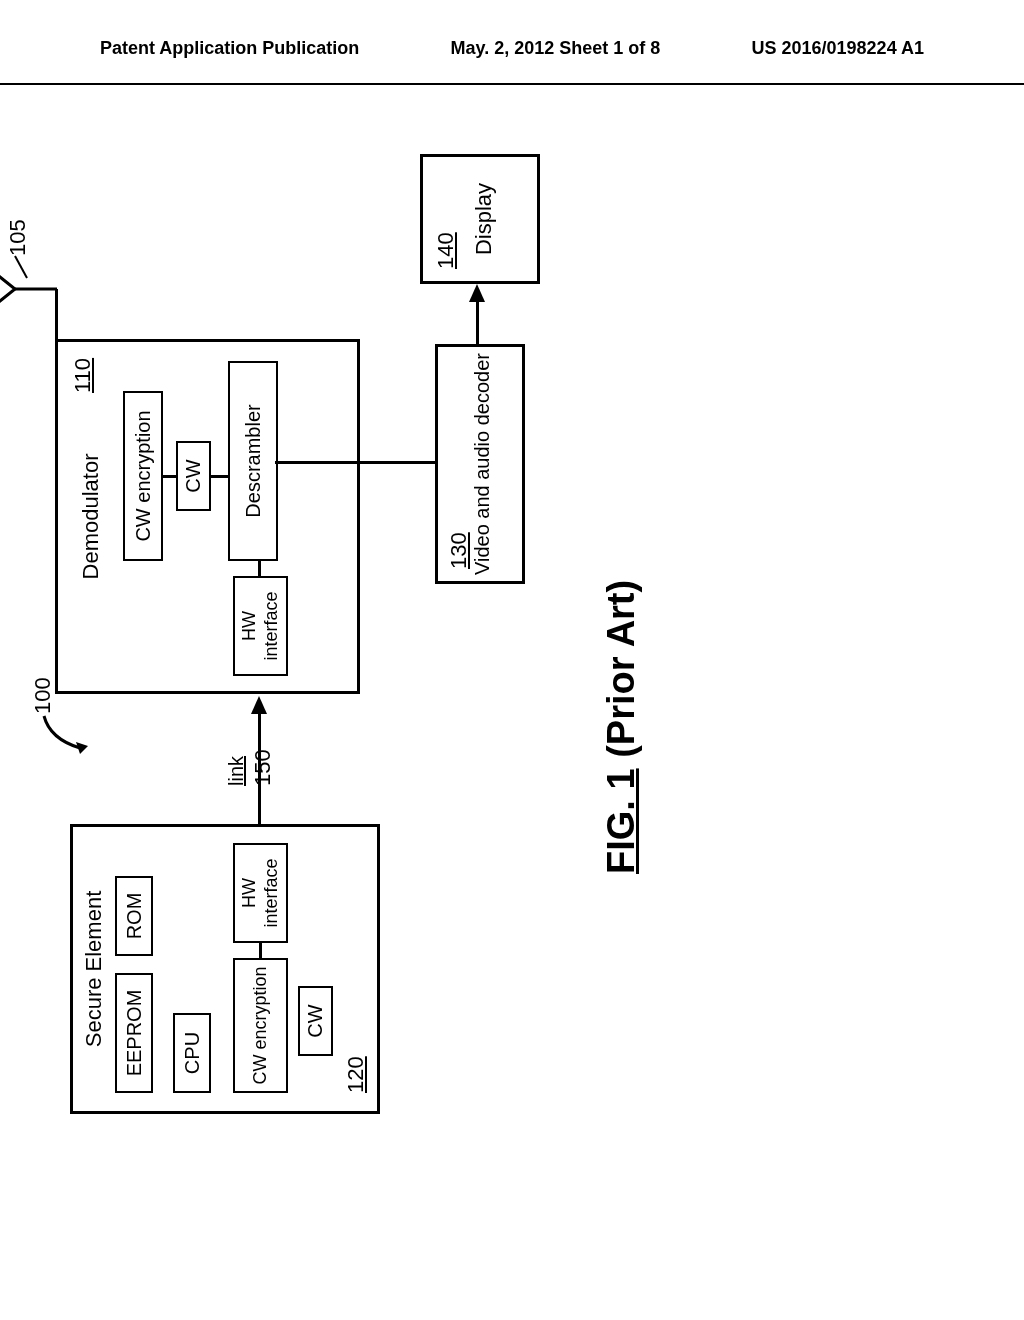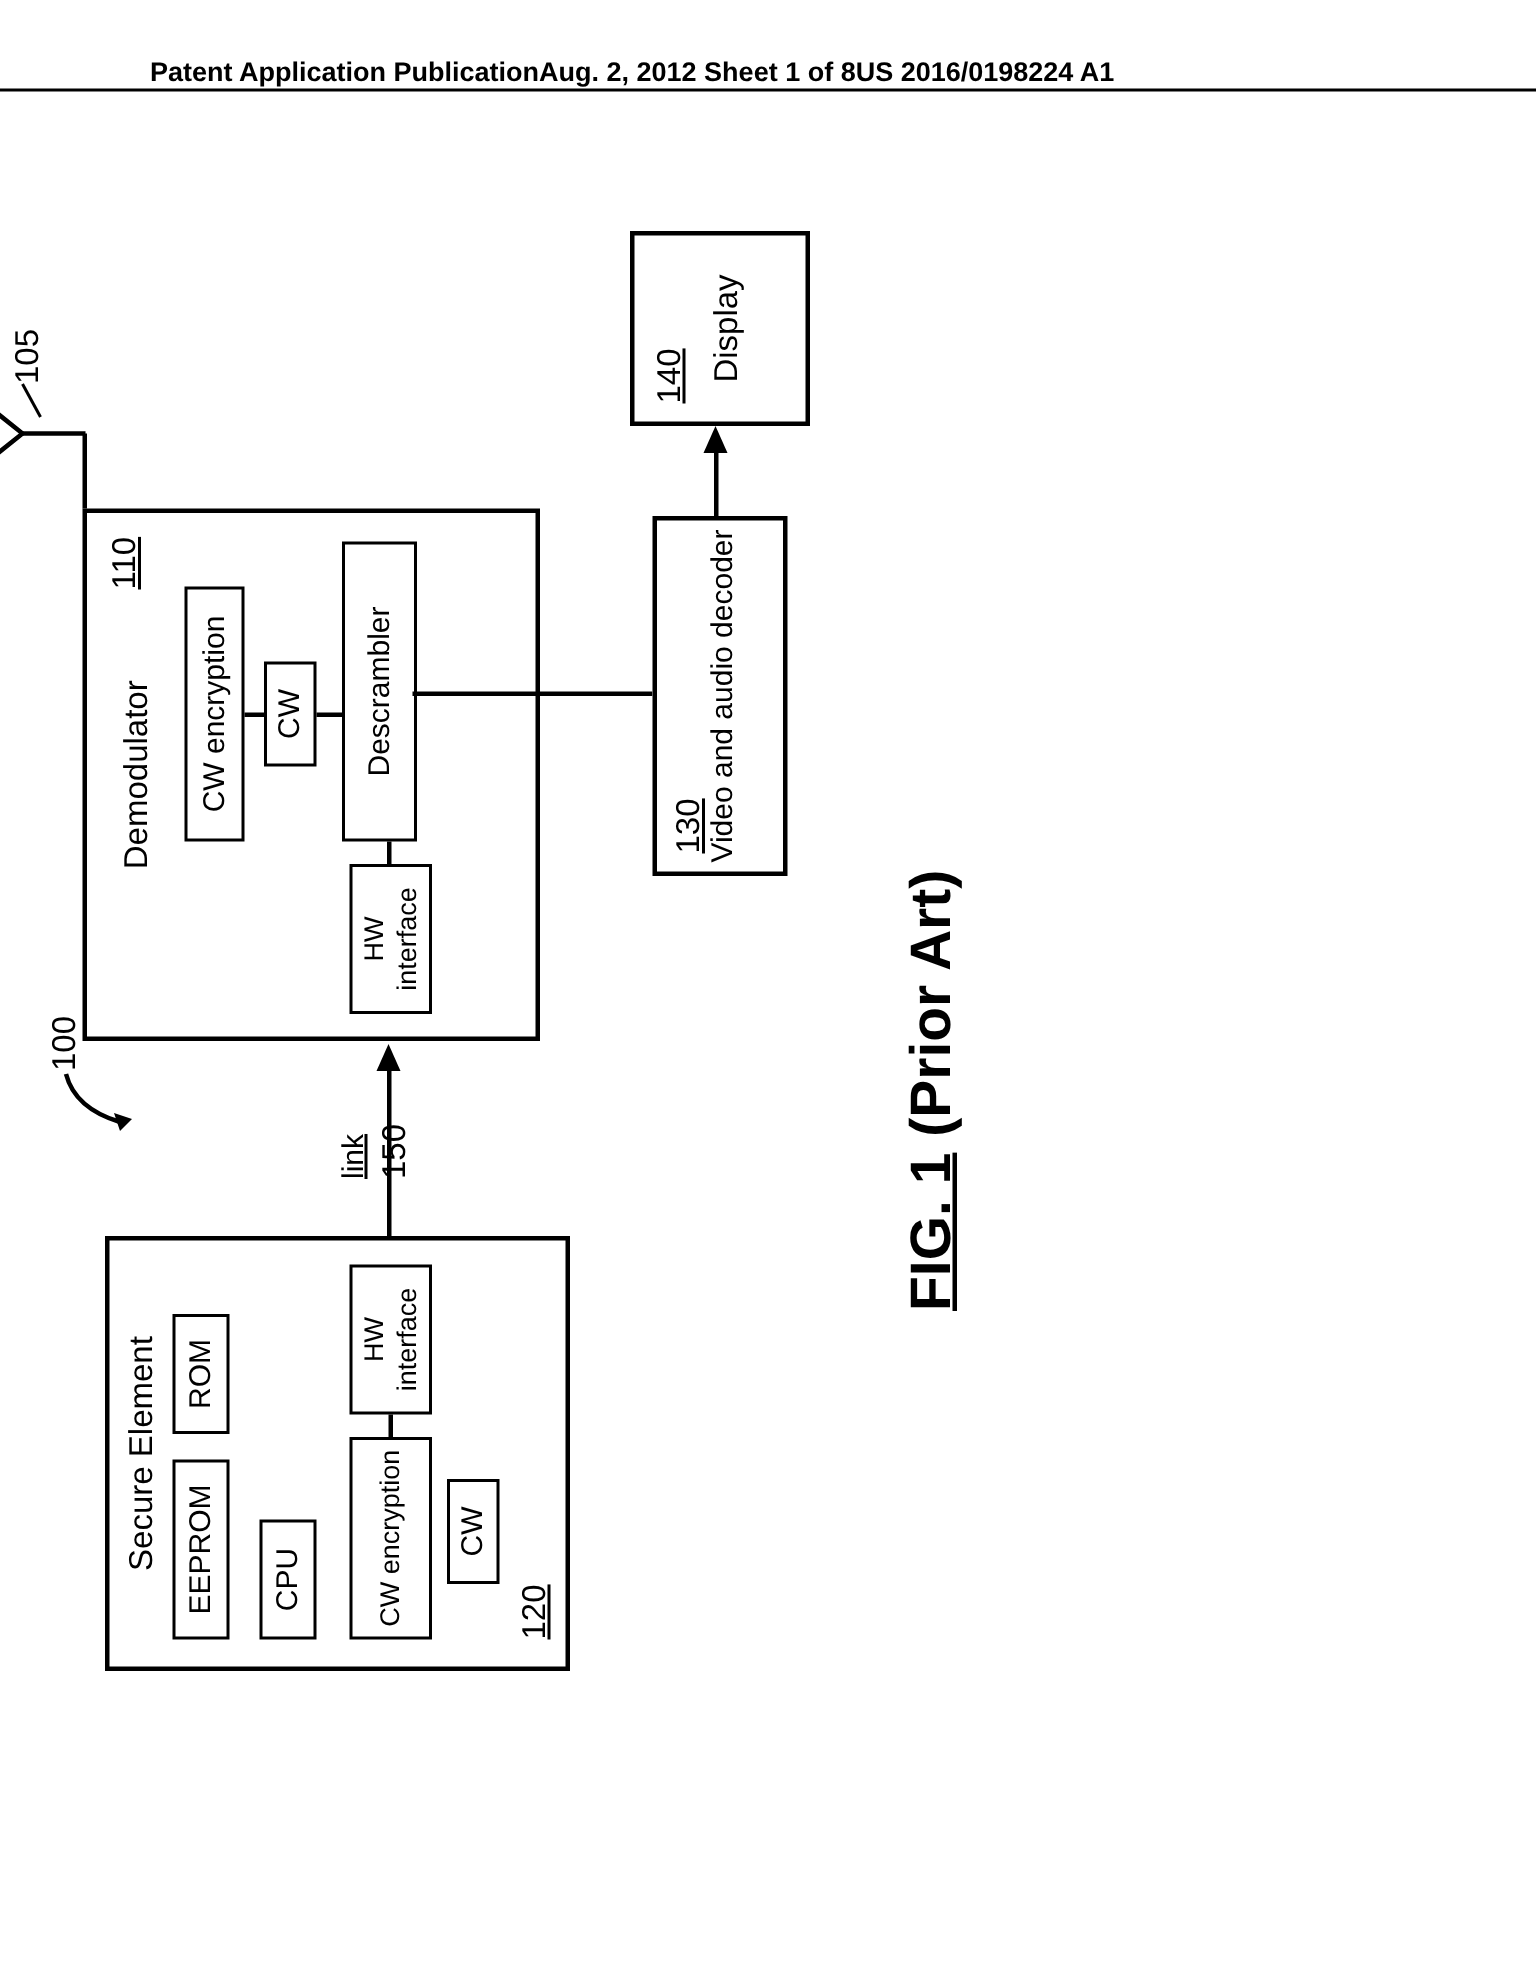--- a/index.html
+++ b/index.html
@@ -5,21 +5,22 @@
     * { box-sizing: border-box; margin: 0; padding: 0; }
     body {
       width: 1024px;
       height: 1320px;
       font-family: Arial, sans-serif;
       background: white;
       position: relative;
     }
     .header {
       display: flex;
-      padding: 38px 100px 0 100px;
+      justify-content: space-between;
+      padding: 38px 100px 24px 100px;
       font-size: 18px;
       font-weight: bold;
       border-bottom: 2px solid black;
       margin-bottom: 0;
     }
     .diagram-area {
       position: absolute;
       top: 160px;
       left: 0;
       width: 1024px;
@@ -71,21 +72,21 @@
     }
     .curve-arrow {
       position: absolute;
     }
   </style>
 </head>
 <body>
 
 <div class="header">
   <span>Patent Application Publication</span>
-  <span>Aug. 2, 2012  Sheet 1 of 8</span>
+  <span>May. 2, 2012  Sheet 1 of 8</span>
   <span>US 2016/0198224 A1</span>
 </div>
 
 <div class="diagram-area">
 
   <div class="ref-num" style="top:30px; left:470px; text-decoration:none;">100</div>
   <svg class="curve-arrow" style="top:40px; left:430px;" width="40" height="50">
     <path d="M 38 4 Q 15 10 6 40" stroke="black" stroke-width="3" fill="none"></path>
     <polygon points="0,40 12,36 8,48" fill="black"></polygon>
   </svg>

